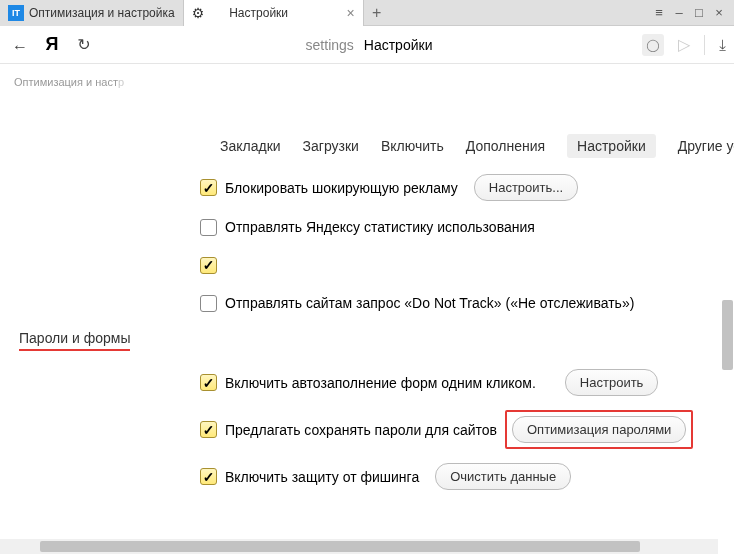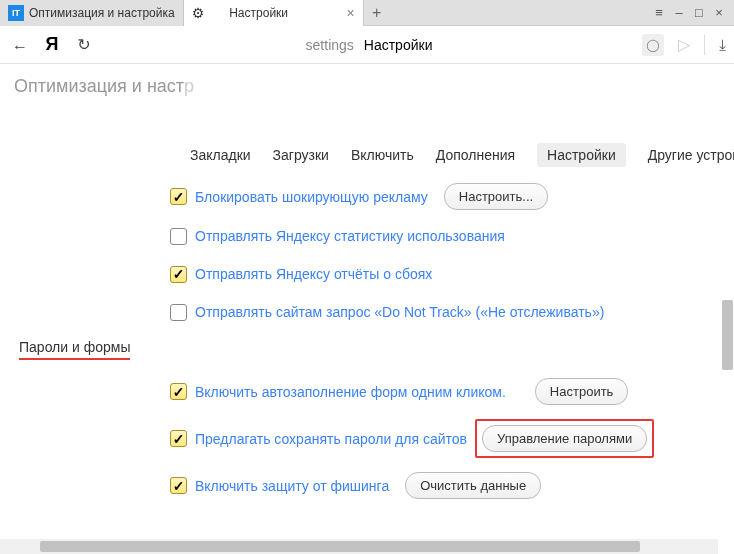--- a/index.html
+++ b/index.html
@@ -22,38 +22,38 @@
   .tb-btn { width: 24px; height: 24px; display: flex; align-items: center; justify-content: center; color: #444; font-size: 16px; }
   .ya-icon { font-weight: bold; font-size: 18px; color: #000; }
   .addr { flex: 1; display: flex; align-items: center; justify-content: center; gap: 10px; font-size: 14px; }
   .addr-host { color: #888; }
   .addr-path { color: #000; }
   .shield { width: 22px; height: 22px; background: #eee; border-radius: 3px; display: flex; align-items: center; justify-content: center; color: #888; font-size: 12px; }
   .bookmark-star { color: #ccc; font-size: 16px; margin: 0 6px; }
   .dl-icon { color: #555; font-size: 15px; margin-left: 6px; }
   
   
-  .breadcrumb { padding: 12px 14px; font-size: 18px; color: #999; }
+  .breadcrumb { padding: 12px 14px; font-size: 11px; color: #999; }
   .breadcrumb .cut { color: #ccc; }
   
   
-  .content { position: relative; }
+  .content { position: relative; padding-left: 30px; }
   
   
   .navtabs { display: flex; gap: 22px; padding: 38px 0 16px 190px; font-size: 14px; color: #333; }
   .navtab { cursor: pointer; white-space: nowrap; }
   .navtab.active { background: #eee; padding: 4px 10px; border-radius: 3px; margin-top: -4px; }
   
   
   .rows { padding-left: 170px; }
   .row { display: flex; align-items: center; gap: 8px; margin-bottom: 14px; min-height: 24px; }
   .chk { width: 17px; height: 17px; border: 1.5px solid #888; border-radius: 3px; display: flex; align-items: center; justify-content: center; font-size: 14px; background: #fff; flex-shrink: 0; }
   .chk.checked { background: linear-gradient(#fff6c0, #ffe97a); border-color: #a89030; color: #000; font-weight: bold; }
   .chk.checked::after { content: "✓"; }
-  .row-label { font-size: 14px; color: #3b82f6; }
+  .row-label { font-size: 14px; color: #000000; }
   .btn { background: linear-gradient(#fdfdfd, #f0f0f0); border: 1px solid #bbb; border-radius: 13px; padding: 5px 14px; font-size: 13px; color: #333; cursor: pointer; white-space: nowrap; }
   
   
   .section-label { position: absolute; left: 19px; top: 230px; font-size: 14px; color: #333; border-bottom: 2px solid #e53935; padding-bottom: 3px; }
   
   .gap { height: 40px; }
   
   
   .highlight { border: 2.5px solid #e53935; border-radius: 2px; padding: 4px 5px; display: inline-flex; }
   
@@ -118,21 +118,20 @@
       <div class="chk checked"></div>
       <span class="row-label">Блокировать шокирующую рекламу</span>
       <button class="btn" style="margin-left:8px;">Настроить...</button>
     </div>
     <div class="row">
       <div class="chk"></div>
       <span class="row-label">Отправлять Яндексу статистику использования</span>
     </div>
     <div class="row">
       <div class="chk checked"></div>
-      <span class="row-label">Отправлять Яндексу отчёты о сбоях</span>
     </div>
     <div class="row">
       <div class="chk"></div>
       <span class="row-label">Отправлять сайтам запрос «Do Not Track» («Не отслеживать»)</span>
     </div>
   </div>
 
   <div class="gap"></div>
 
   <div class="section-label">Пароли и формы</div>
@@ -140,21 +139,21 @@
   <div class="rows">
     <div class="row">
       <div class="chk checked"></div>
       <span class="row-label">Включить автозаполнение форм одним кликом.</span>
       <button class="btn" style="margin-left:21px;">Настроить</button>
     </div>
     <div class="row">
       <div class="chk checked"></div>
       <span class="row-label">Предлагать сохранять пароли для сайтов</span>
       <span class="highlight">
-        <button class="btn">Управление паролями</button>
+        <button class="btn">Оптимизация паролями</button>
       </span>
     </div>
     <div class="row">
       <div class="chk checked"></div>
       <span class="row-label">Включить защиту от фишинга</span>
       <button class="btn" style="margin-left:8px;">Очистить данные</button>
     </div>
   </div>
 
 </div>

